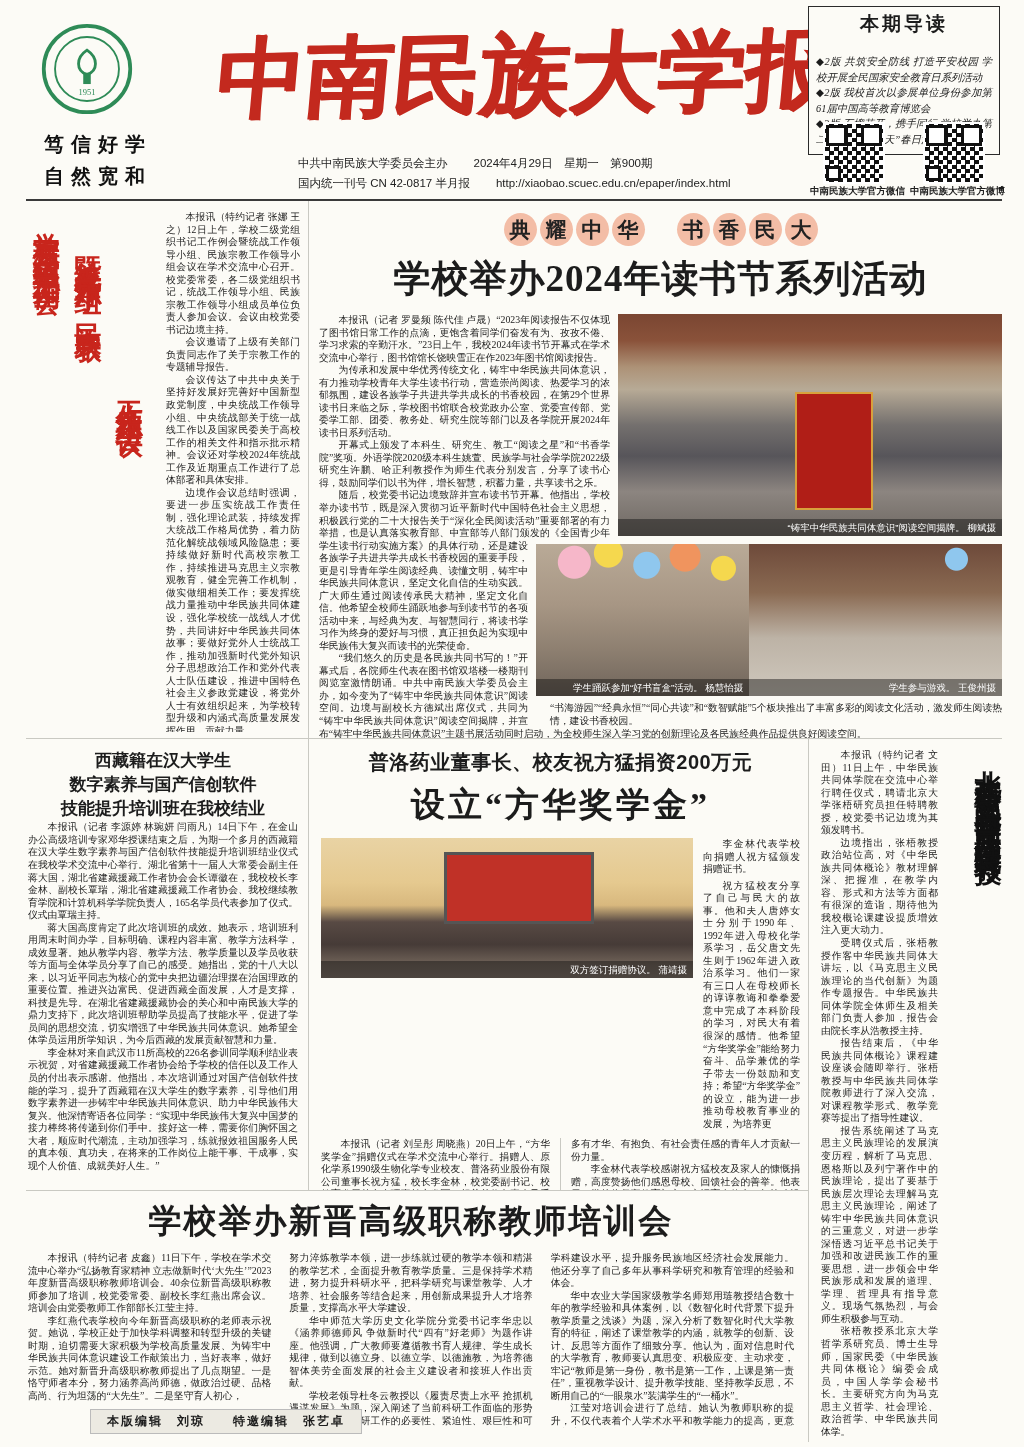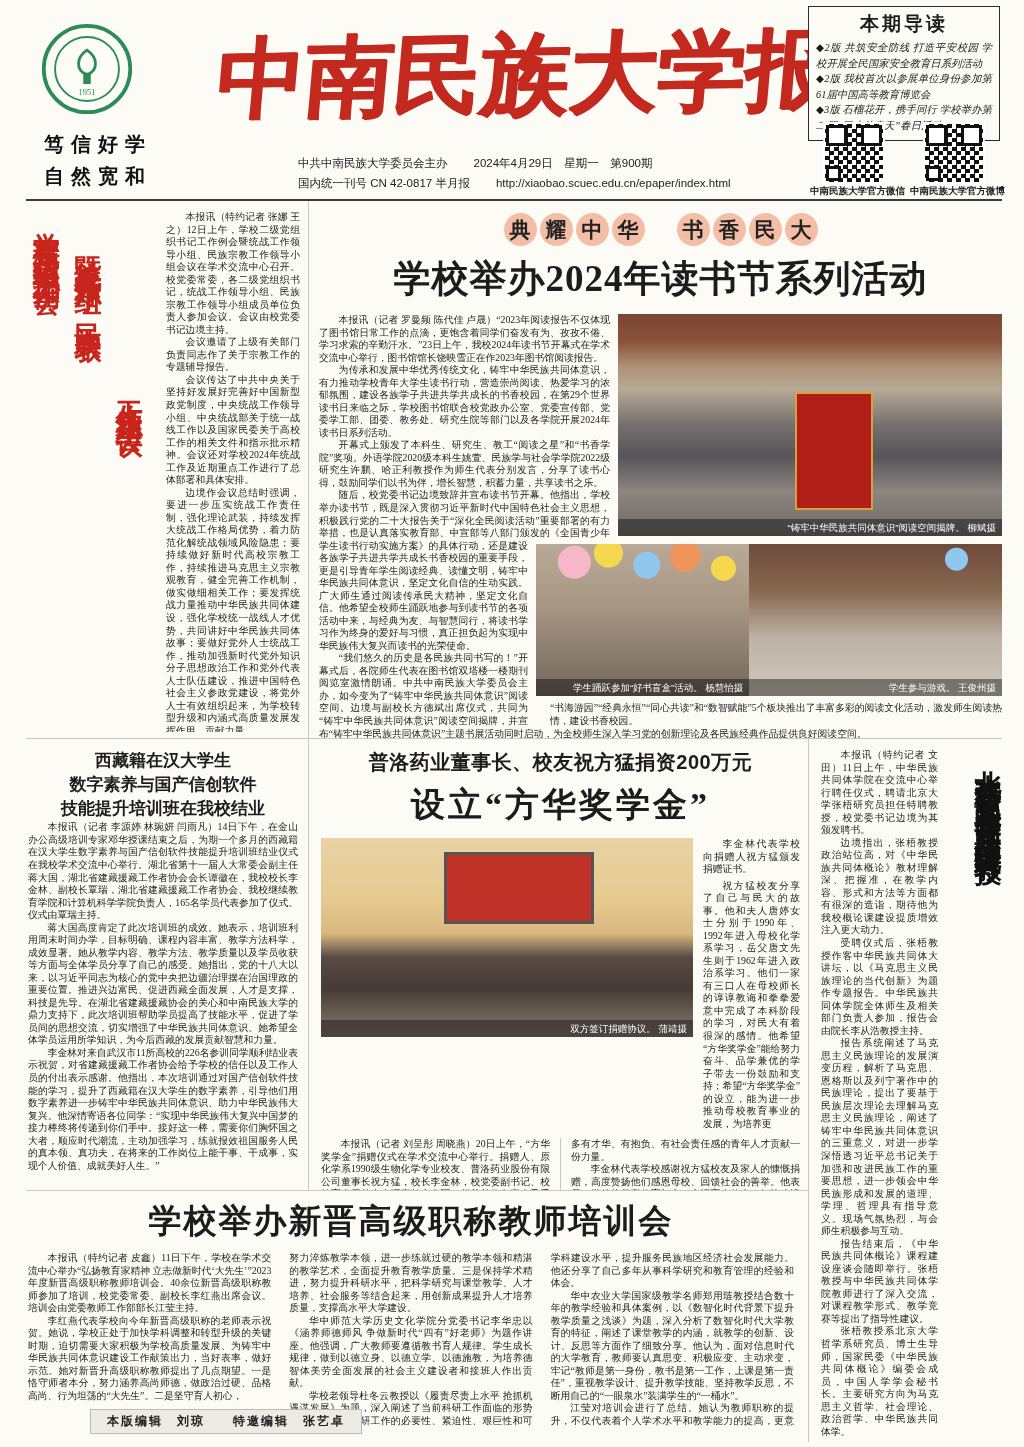--- a/index.html
+++ b/index.html
@@ -20,21 +20,21 @@
     display:flex; align-items:center; justify-content:center;
     color:#c3291e; font-size:88px; font-weight:900;
     font-family:"DejaVu Serif","Liberation Serif",serif;
     transform:skewX(-6deg) rotate(-1deg);
     text-shadow:1px 1px 0 #c3291e, -1px 0 0 #c3291e;
     white-space:nowrap;
   }
   .pubinfo { position:absolute; left:272px; top:154px; width:460px; font-size:11.5px; line-height:1.7; font-family:"Liberation Sans","DejaVu Sans",sans-serif; color:#222; }
   .pubinfo .row { display:flex; gap:26px; white-space:nowrap; }
   .digest { position:absolute; right:2px; top:6px; width:192px; border:1.5px solid #2a2a2a; padding:4px 7px 6px; background:#fcfbf6; }
-  .digest-title { text-align:center; font-size:19px; font-weight:bold; letter-spacing:3px; margin-bottom:3px; }
+  .digest-title { text-align:center; font-size:19px; font-weight:bold; letter-spacing:3px; margin-bottom:17px; }
   .digest-item { font-size:10.4px; line-height:1.5; font-style:italic; text-align:justify; }
   .qr-row { position:absolute; right:4px; top:124px; width:188px; display:flex; justify-content:space-between; }
   .qr-block { width:88px; text-align:center; }
   .qr { position:relative; width:58px; height:58px; margin:0 auto 3px;
         background:repeating-conic-gradient(#111 0% 25%, #fff 0% 50%) 0 0/9px 9px; outline:2px solid #fff; }
   .qr i, .qr::before, .qr::after { content:""; position:absolute; width:15px; height:15px; border:3px solid #111; background:#fff; }
   .qr::before { left:1px; top:1px; } .qr::after { right:1px; top:1px; } .qr i { left:1px; bottom:1px; display:block; }
   .qr-label { font-size:9.5px; font-weight:bold; font-family:"Liberation Sans",sans-serif; white-space:nowrap; }
   
   .main { display:grid; grid-template-columns:283px 1fr 194px; grid-template-rows:537px 452px 252px; }
@@ -75,21 +75,21 @@
                linear-gradient(180deg,#6e4a3a 0%,#8a6a52 32%,#bdb3a6 62%,#cfc8bd 100%); }
   .reading-close { font-size:9.8px; line-height:1.35; text-align:justify; padding:5px 0 0 14px; }
   
   .art-tibet { grid-area:2/1/3/2; padding:10px 10px 4px 2px; overflow:hidden; }
   .tibet-headline { text-align:center; font-weight:900; font-size:17px; line-height:1.42; white-space:nowrap; }
   
   .art-scholarship { grid-area:2/2/3/3; padding:8px 8px 4px 12px; overflow:hidden; }
   .schol-kicker { text-align:center; font-weight:bold; font-size:20px; letter-spacing:.5px; margin-top:2px; font-family:"Liberation Sans",sans-serif; }
   .schol-headline { text-align:center; font-weight:900; font-size:34px; letter-spacing:3px; margin:6px 0 10px; }
   .schol-top { display:flex; gap:10px; }
-  .photo-signing { flex:0 0 372px; height:199px;
+  .photo-signing { flex:0 0 372px; height:140px;
     background:linear-gradient(180deg,#e9d3a4 0%,#e5c98f 32%,#d8b87e 48%,#584a44 60%,#463b37 76%,#6f6258 90%,#7d7066 100%); }
   .photo-signing .screen { position:absolute; left:33%; top:14px; width:150px; height:72px; background:#c03127; border:3px solid #555; }
   .schol-side { flex:1; overflow:hidden; }
   .schol-cols { display:flex; margin-top:8px; height:164px; overflow:hidden; }
   .schol-col { flex:1; overflow:hidden; }
   .schol-col + .schol-col { border-left:1px solid #c9c9c2; padding-left:10px; margin-left:10px; }
   
   .art-zhangwu { grid-area:2/3/4/4; display:flex; padding:10px 0 6px 12px; overflow:hidden; }
   .zhangwu-body { flex:1; overflow:hidden; padding-right:6px; }
   .zhangwu-headline { writing-mode:vertical-rl; text-orientation:upright; font-weight:900; font-size:27px; line-height:1.1; letter-spacing:4px; height:676px; flex:0 0 58px; color:#111; }
@@ -241,22 +241,22 @@
           <p class="body">李金林代表学校感谢祝方猛校友及家人的慷慨捐赠，高度赞扬他们感恩母校、回馈社会的善举。他表示，学校将坚守教育初心，牢记育人使命，加快建设国内一流、人民满意的现代化高水平综合大学的步伐，培养全面发展、具有责任担当的新时代社会主义建设者和接班人。他同时希望每一位受助学子心怀感恩，用自己的行动努力学习、奋发成才。他还要求相关单位严格按照校教育发展基金会章程和校友的捐赠意向用好善款，助力学生更好地成长成才。</p>
         </div>
       </div>
     </div>
 
     <div class="art-zhangwu divider-l divider-t">
       <div class="zhangwu-body">
         <p class="body">本报讯（特约记者 文田）11日上午，中华民族共同体学院在交流中心举行聘任仪式，聘请北京大学张梧研究员担任特聘教授，校党委书记边境为其颁发聘书。</p>
         <p class="body">边境指出，张梧教授政治站位高，对《中华民族共同体概论》教材理解深、把握准，在教学内容、形式和方法等方面都有很深的造诣，期待他为我校概论课建设提质增效注入更大动力。</p>
         <p class="body">受聘仪式后，张梧教授作客中华民族共同体大讲坛，以《马克思主义民族理论的当代创新》为题作专题报告。中华民族共同体学院全体师生及相关部门负责人参加，报告会由院长李从浩教授主持。</p>
+        <p class="body">报告结束后，《中华民族共同体概论》课程建设座谈会随即举行。张梧教授与中华民族共同体学院教师进行了深入交流，对课程教学形式、教学竞赛等提出了指导性建议。</p>
         <p class="body">报告系统阐述了马克思主义民族理论的发展演变历程，解析了马克思、恩格斯以及列宁著作中的民族理论，提出了要基于民族层次理论去理解马克思主义民族理论，阐述了铸牢中华民族共同体意识的三重意义，对进一步学深悟透习近平总书记关于加强和改进民族工作的重要思想，进一步领会中华民族形成和发展的道理、学理、哲理具有指导意义。现场气氛热烈，与会师生积极参与互动。</p>
-        <p class="body">报告结束后，《中华民族共同体概论》课程建设座谈会随即举行。张梧教授与中华民族共同体学院教师进行了深入交流，对课程教学形式、教学竞赛等提出了指导性建议。</p>
         <p class="body">张梧教授系北京大学哲学系研究员、博士生导师，国家民委《中华民族共同体概论》编委会成员，中国人学学会秘书长。主要研究方向为马克思主义哲学、社会理论、政治哲学、中华民族共同体学。</p>
       </div>
       <div class="zhangwu-headline">北大张梧研究员受聘为中华民族共同体学院特聘教授</div>
     </div>
 
     <div class="art-training divider-t">
       <div class="training-headline">学校举办新晋高级职称教师培训会</div>
       <div class="training-cols">
         <div class="training-col">
           <p class="body">本报讯（特约记者 皮鑫）11日下午，学校在学术交流中心举办“弘扬教育家精神 立志做新时代‘大先生’”2023年度新晋高级职称教师培训会。40余位新晋高级职称教师参加了培训，校党委常委、副校长李红燕出席会议。培训会由党委教师工作部部长江莹主持。</p>

